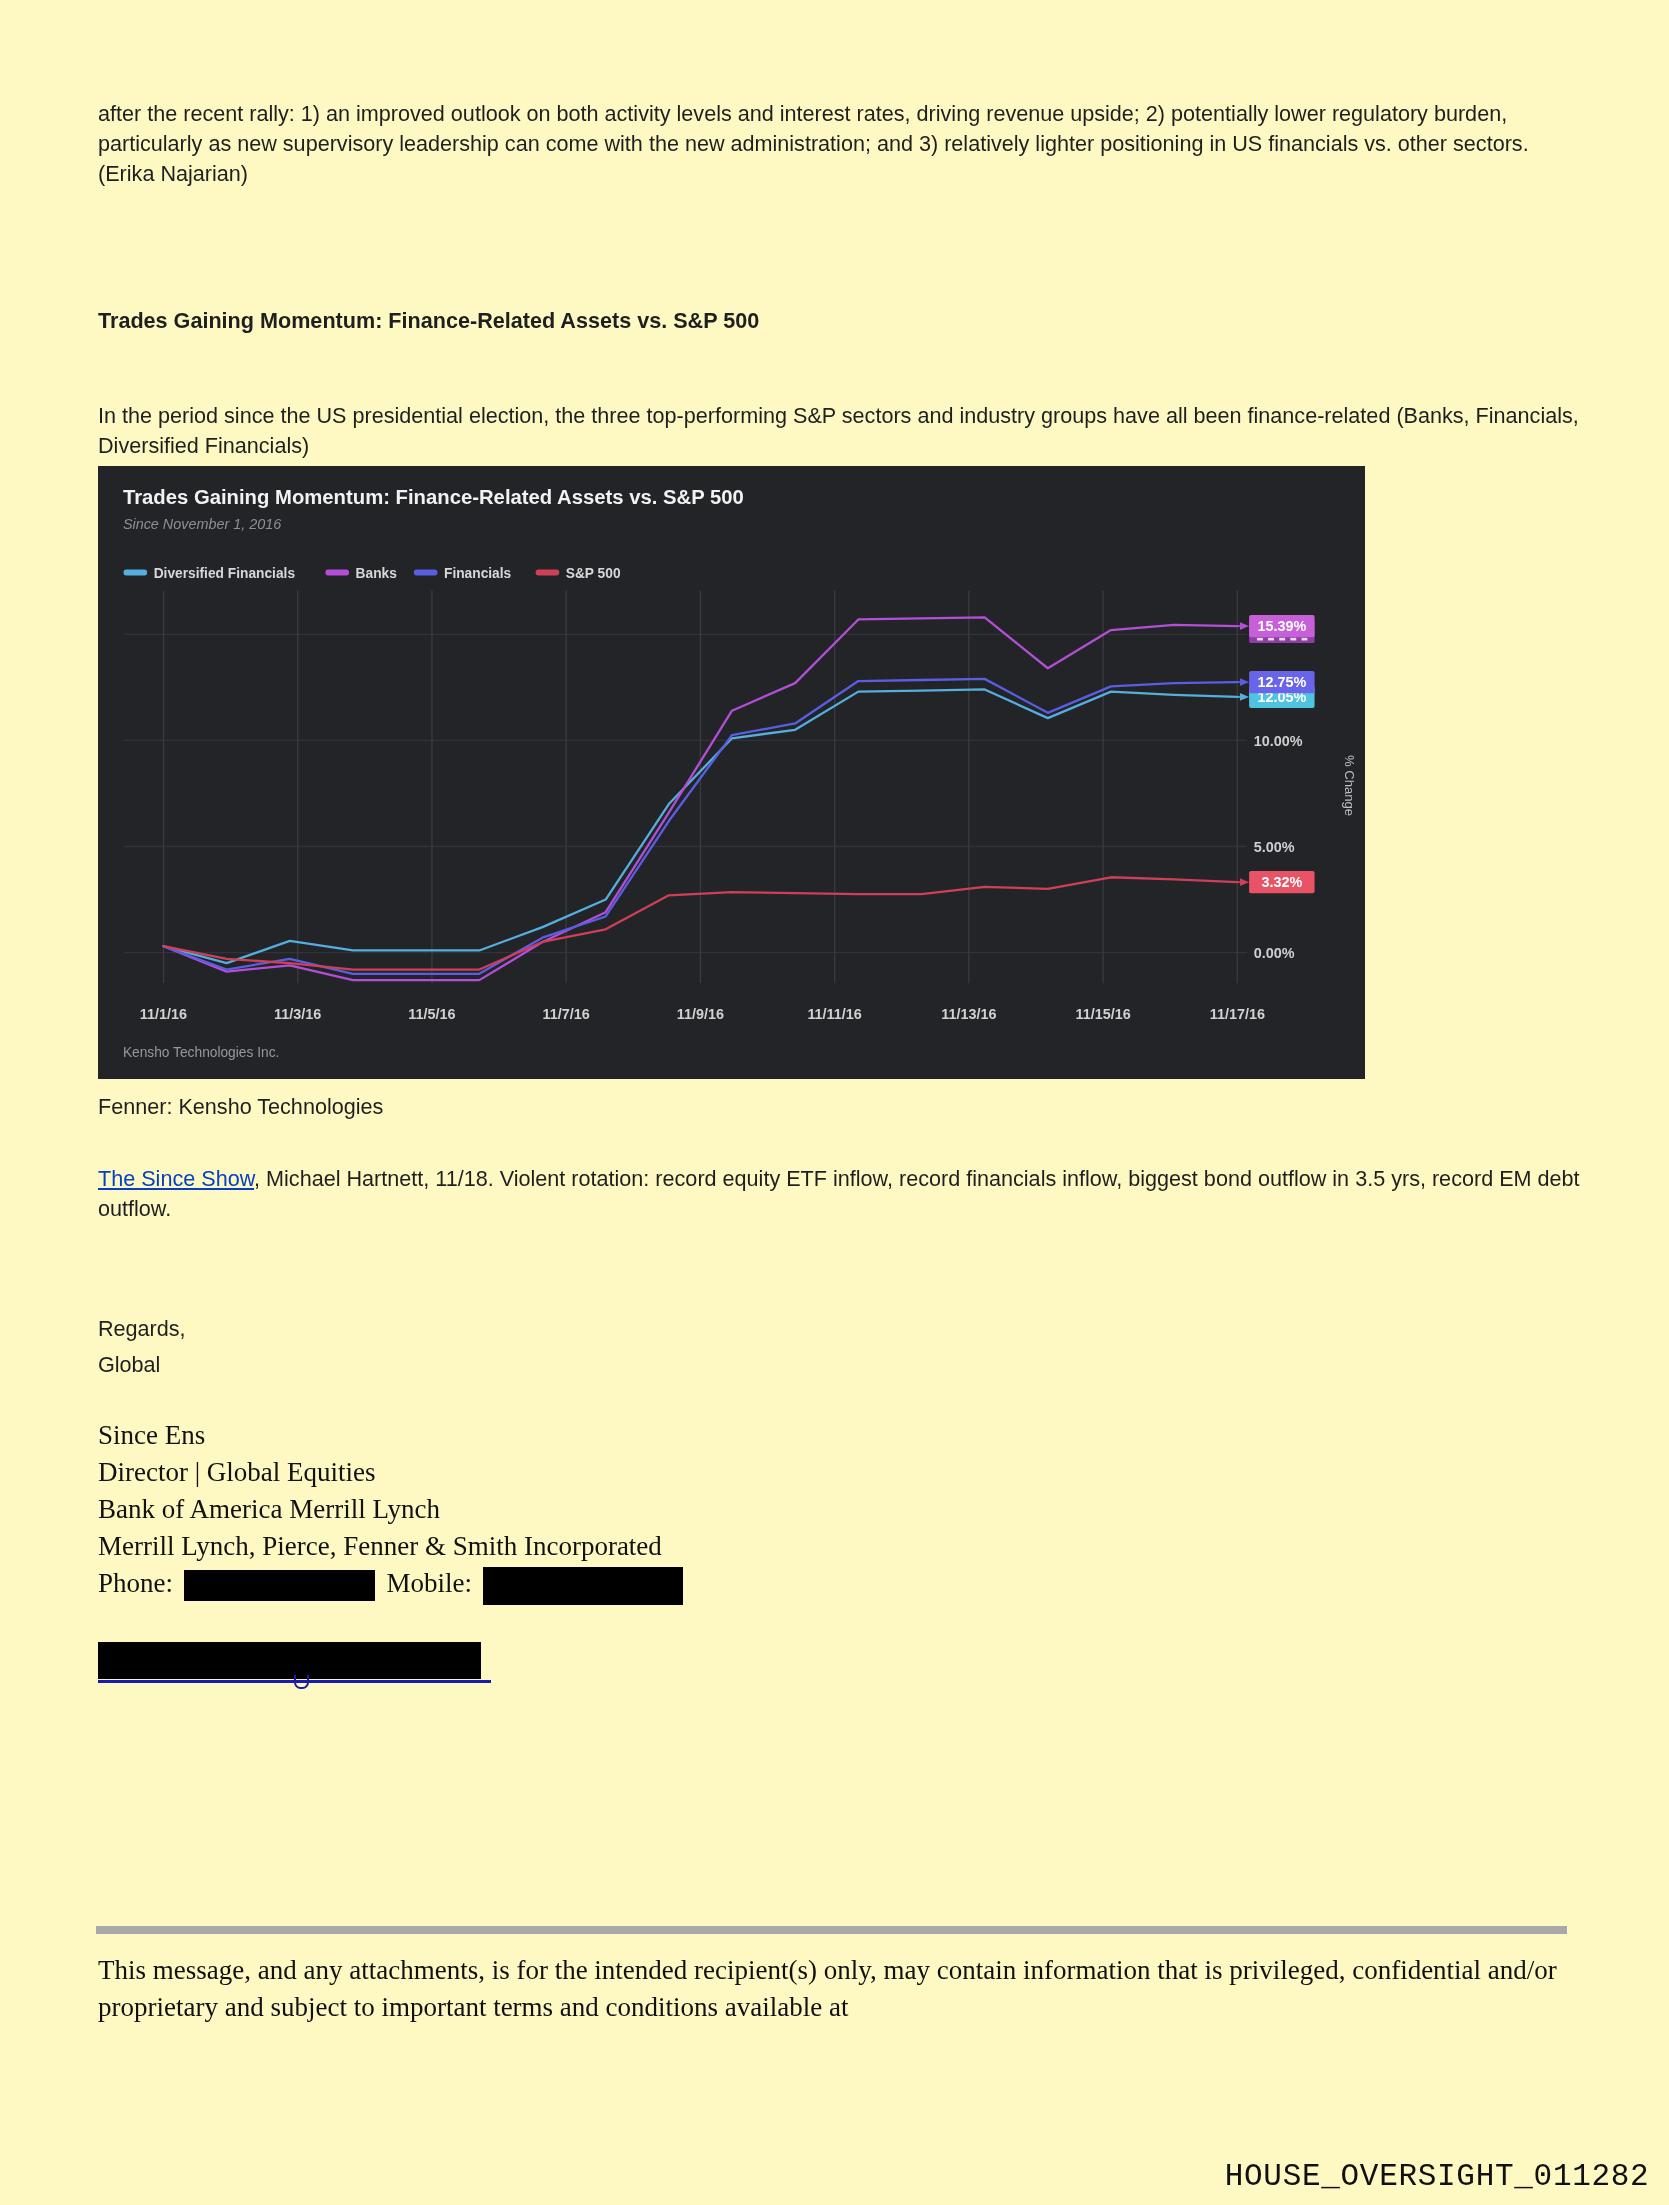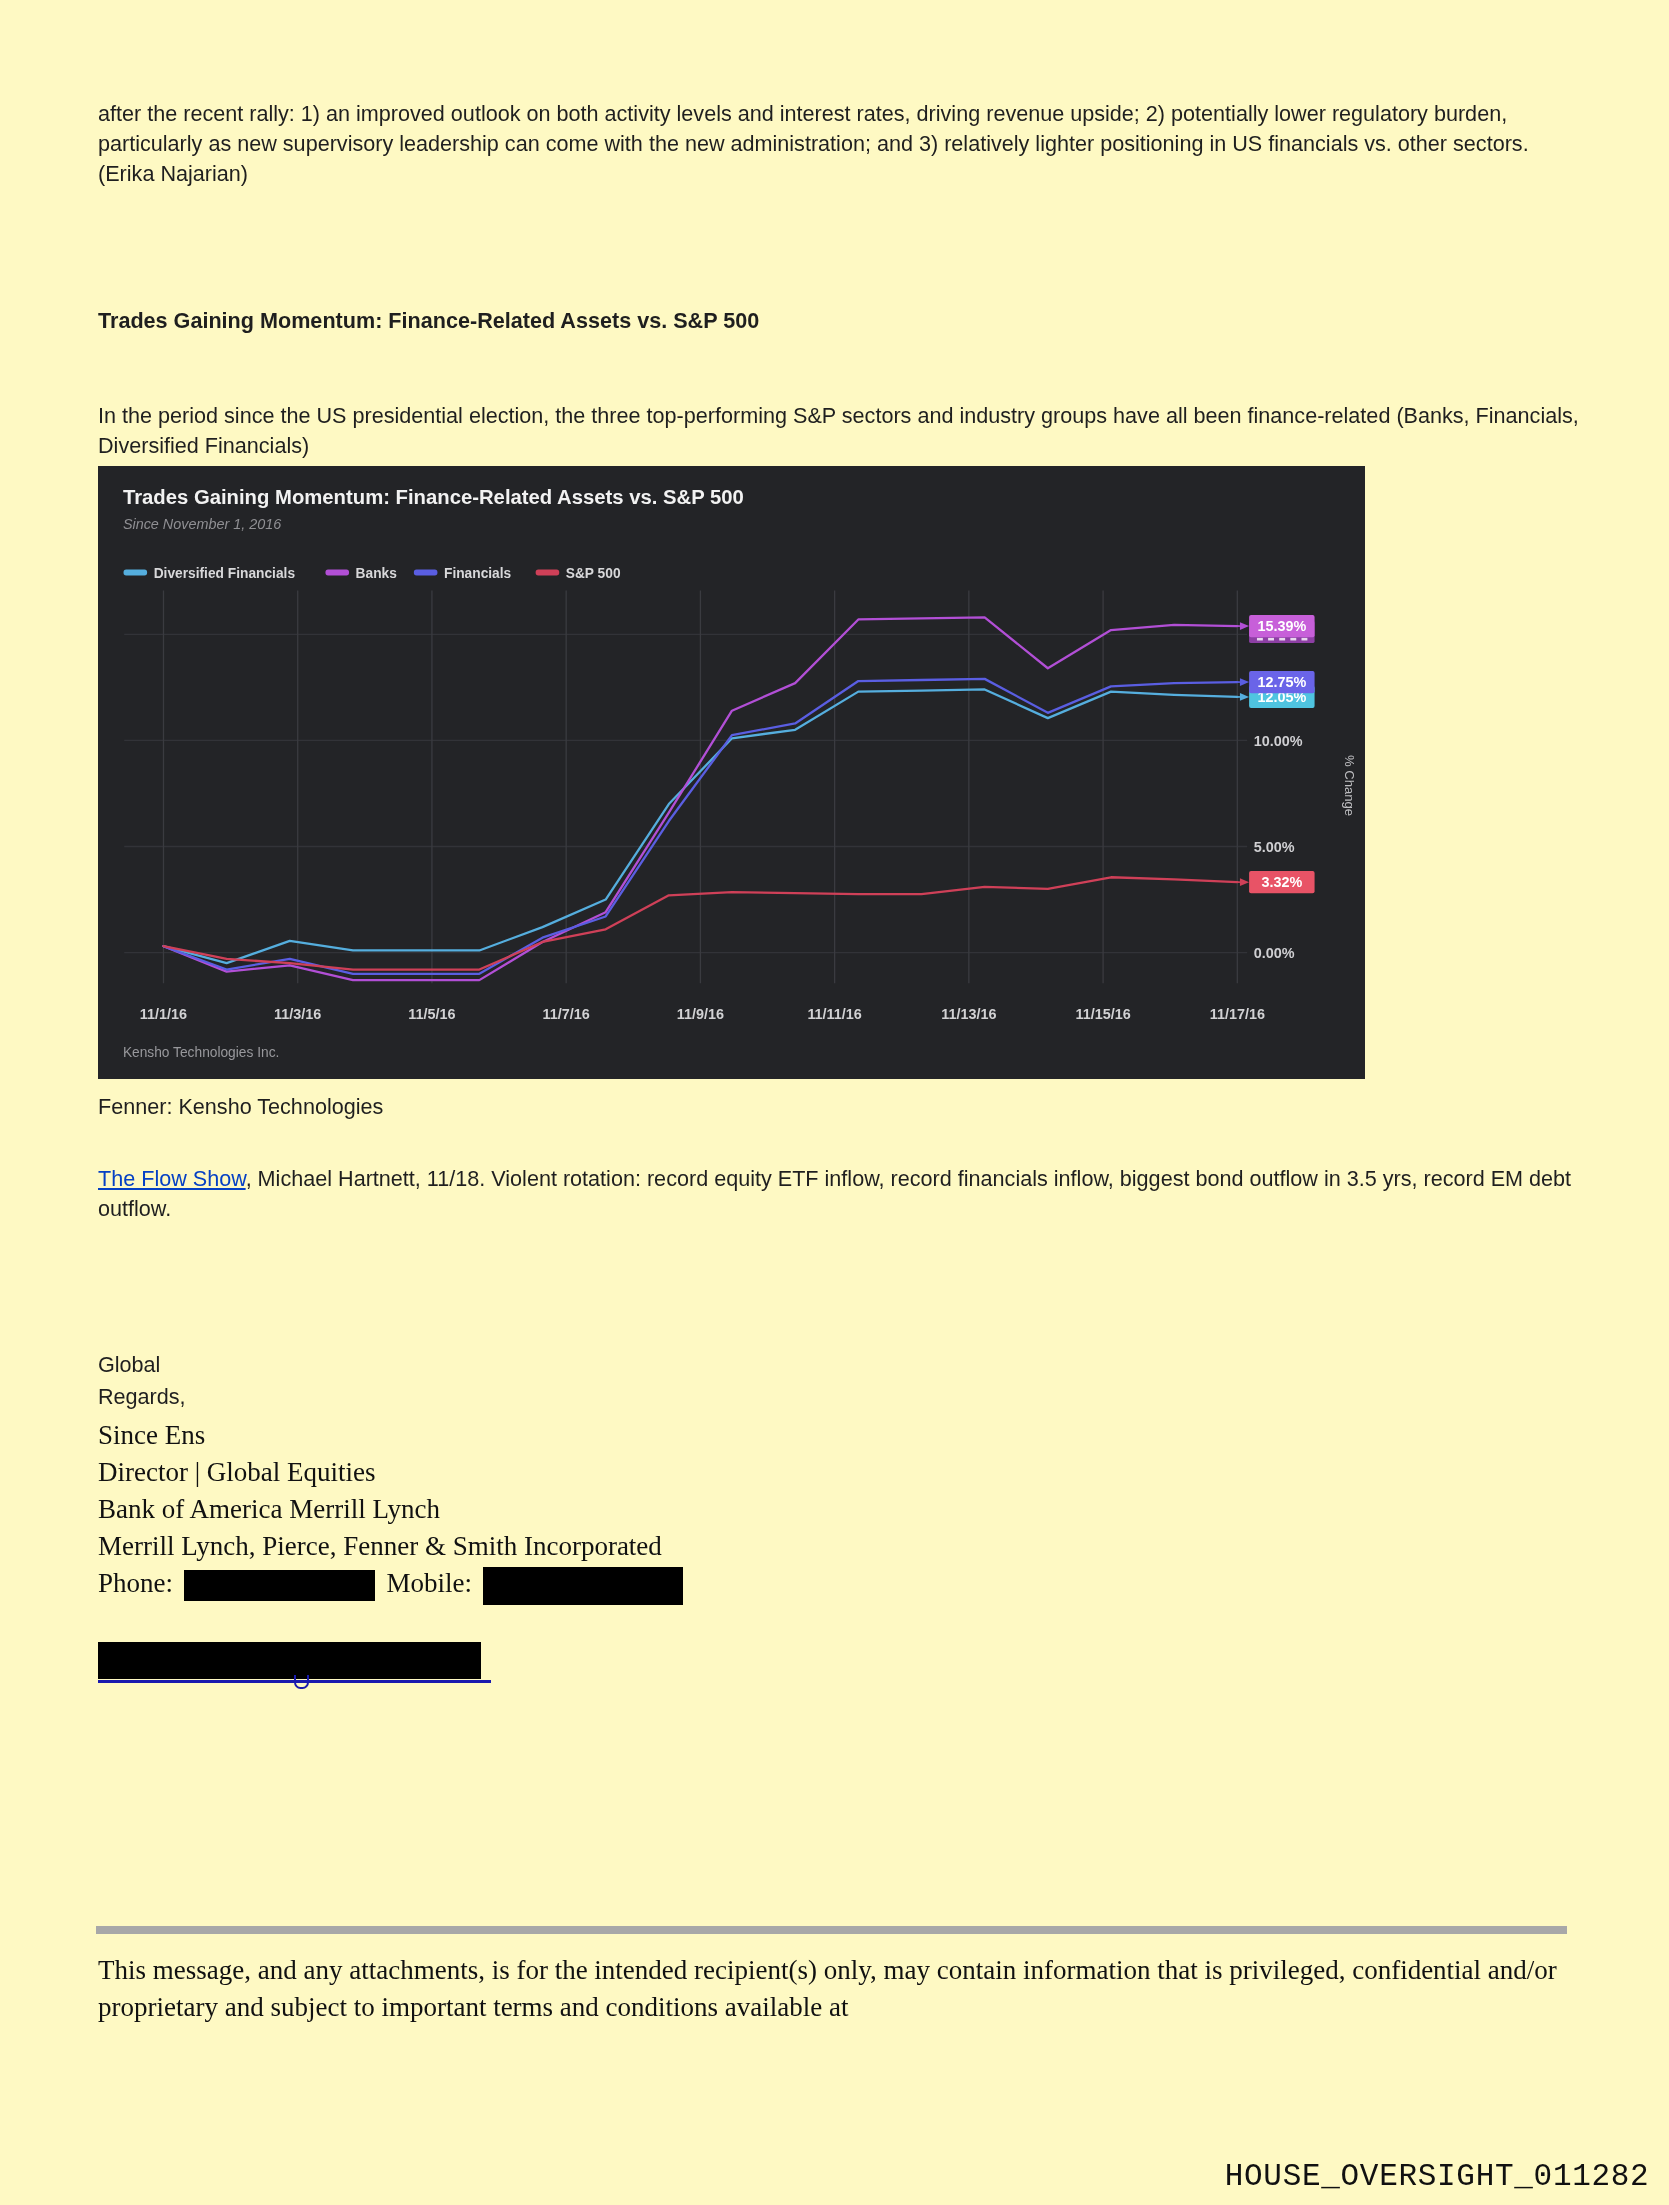--- a/index.html
+++ b/index.html
@@ -96,24 +96,24 @@
         <text x="528.4" y="171" font-family="&quot;Liberation Sans&quot;,sans-serif" fill="#d8d8da" font-size="21" font-weight="bold">Financials</text>
         <rect x="668.4" y="158" width="36" height="9" rx="4" fill="#cf4058"></rect>
         <text x="714.4" y="171" font-family="&quot;Liberation Sans&quot;,sans-serif" fill="#d8d8da" font-size="21" font-weight="bold">S&amp;P 500</text>
         <text x="38" y="902" font-family="&quot;Liberation Sans&quot;,sans-serif" fill="#98989c" font-size="21">Kensho Technologies Inc.</text>
       </svg>
   </div>
 
   <div class="bodytext" style="top:1092px;">Fenner: Kensho Technologies</div>
 
   <div class="bodytext" style="top:1164px;width:1492px;">
-    <span class="link">The Flow Show</span><span>, Michael Hartnett, 11/18. Violent rotation: record equity ETF inflow, record financials inflow, biggest bond outflow in 3.5 yrs, record EM debt outflow.</span>
+    <span class="link">The Since Show</span><span>, Michael Hartnett, 11/18. Violent rotation: record equity ETF inflow, record financials inflow, biggest bond outflow in 3.5 yrs, record EM debt outflow.</span>
   </div>
 
-  <div class="bodytext" style="top:1382px;text-align:right;">Regards,</div>
+  <div class="bodytext" style="top:1314px;text-align:right;">Regards,</div>
   <div class="bodytext" style="top:1350px;">Global</div>
 
   <div class="serifblock" style="top:1417px;">
     <div>Since Ens</div>
     <div>Director | Global Equities</div>
     <div>Bank of America Merrill Lynch</div>
     <div>Merrill Lynch, Pierce, Fenner &amp; Smith Incorporated</div>
     <div>
       <span>Phone:</span>
       <span class="redact" style="width:191px;height:31px;margin:0 5.2px 0 3.9px;"></span>

